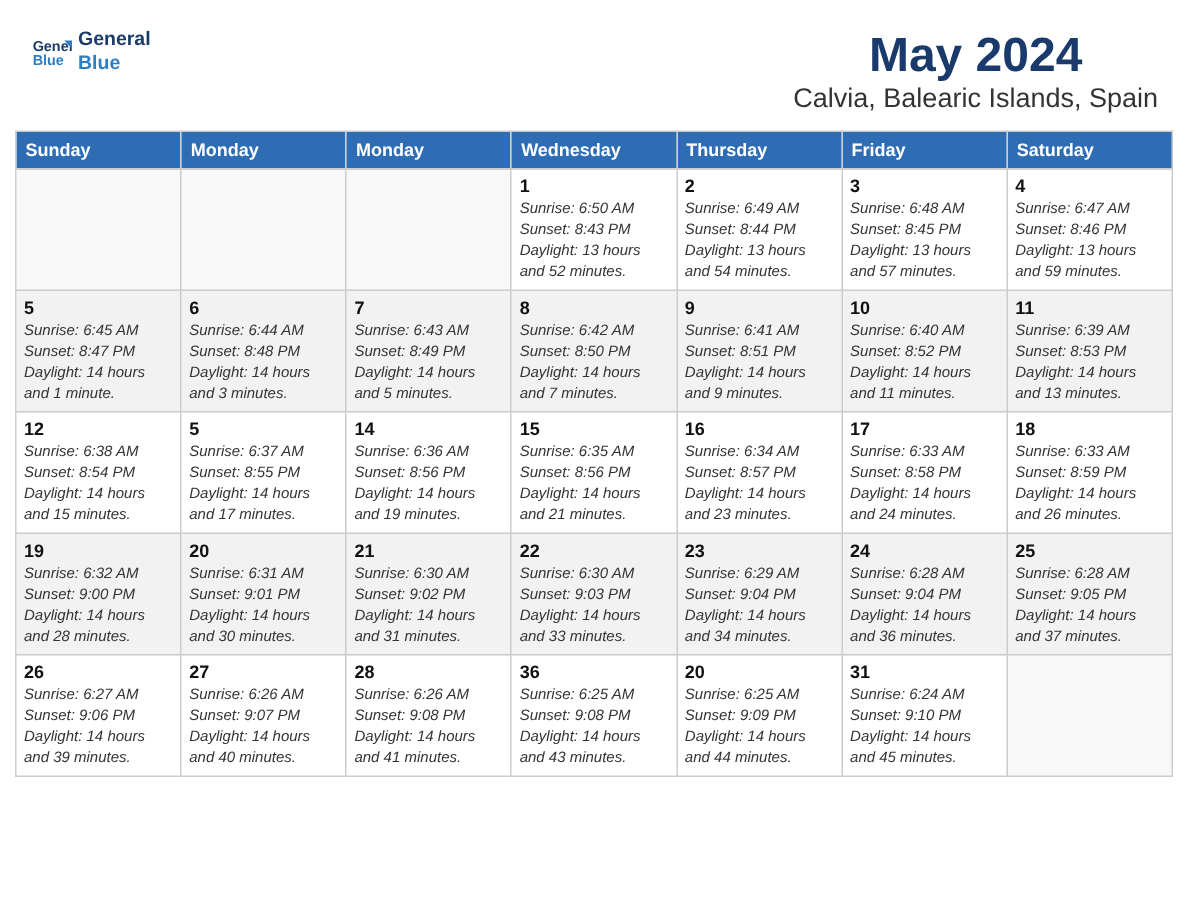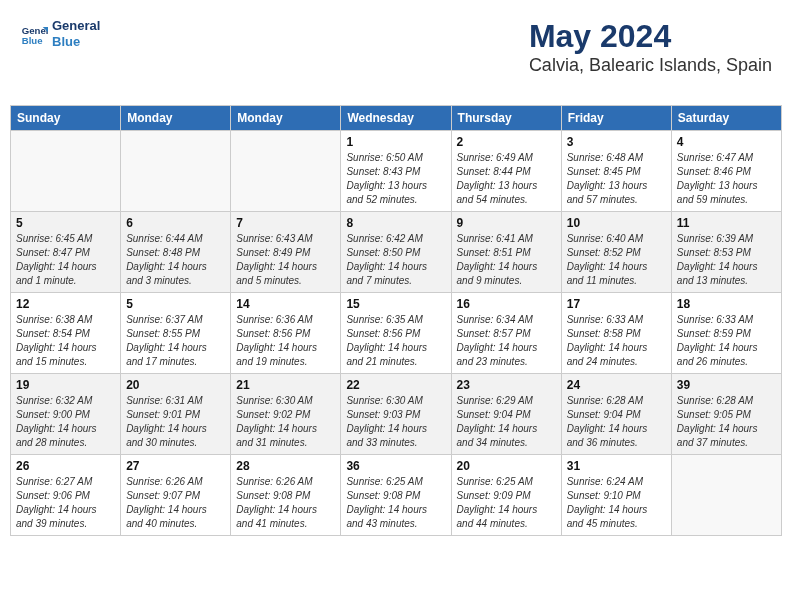--- a/index.html
+++ b/index.html
@@ -19,35 +19,35 @@
     .logo {
       display: flex;
       align-items: center;
       gap: 4px;
     }
     .logo-icon {
       width: 28px;
       height: 28px;
     }
     .title-block {
-      text-align: left;
+      text-align: center;
     }
     .main-title {
       font-size: 32px;
       font-weight: bold;
       color: #1a3a6b;
     }
     .subtitle {
       font-size: 18px;
       color: #333;
     }
     .calendar {
       width: 100%;
       border-collapse: collapse;
-      margin-top: 24px;
+      margin-top: 6px;
     }
     .calendar th {
       background-color: #2e6db4;
       color: #fff;
       font-size: 12px;
       font-weight: bold;
       padding: 5px 6px;
       text-align: left;
       border: 1px solid #ccc;
     }
@@ -214,21 +214,21 @@
         </td>
         <td>
           <div class="day-num">23</div>
           <div class="day-info">Sunrise: 6:29 AM<br>Sunset: 9:04 PM<br>Daylight: 14 hours and 34 minutes.</div>
         </td>
         <td>
           <div class="day-num">24</div>
           <div class="day-info">Sunrise: 6:28 AM<br>Sunset: 9:04 PM<br>Daylight: 14 hours and 36 minutes.</div>
         </td>
         <td>
-          <div class="day-num">39</div>
+          <div class="day-num">25</div>
           <div class="day-info">Sunrise: 6:28 AM<br>Sunset: 9:05 PM<br>Daylight: 14 hours and 37 minutes.</div>
         </td>
       </tr>
       <tr>
         <td>
           <div class="day-num">26</div>
           <div class="day-info">Sunrise: 6:27 AM<br>Sunset: 9:06 PM<br>Daylight: 14 hours and 39 minutes.</div>
         </td>
         <td>
           <div class="day-num">27</div>

